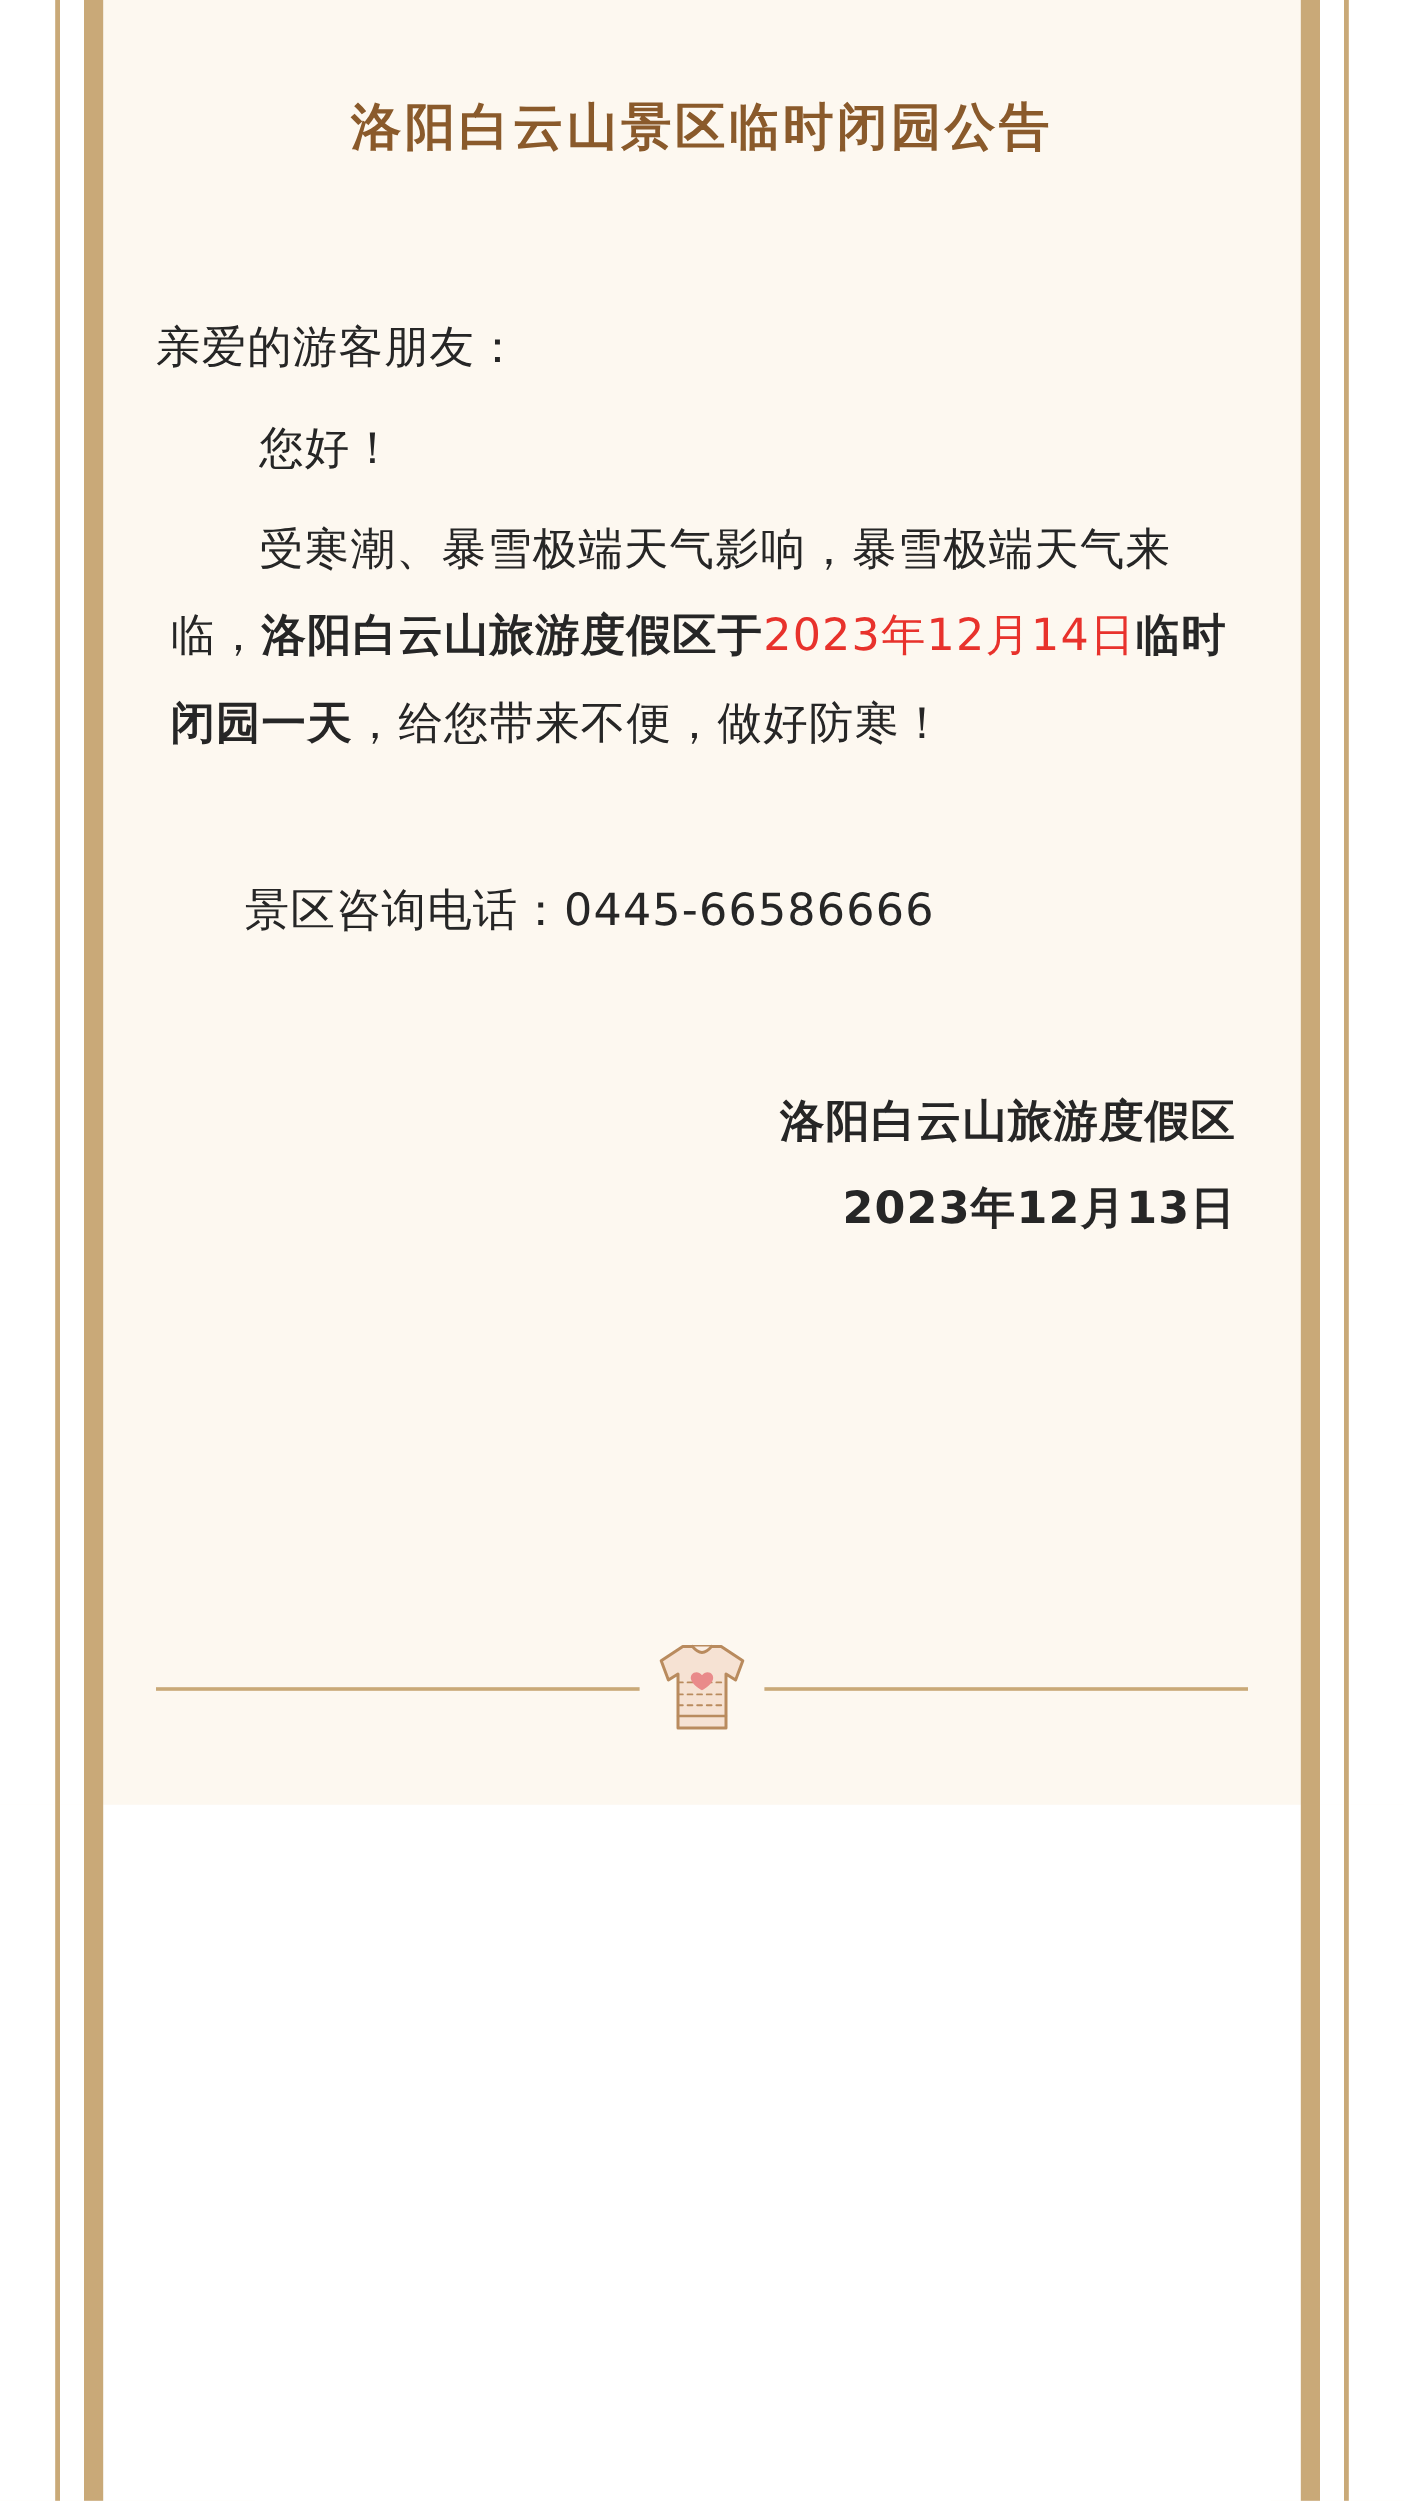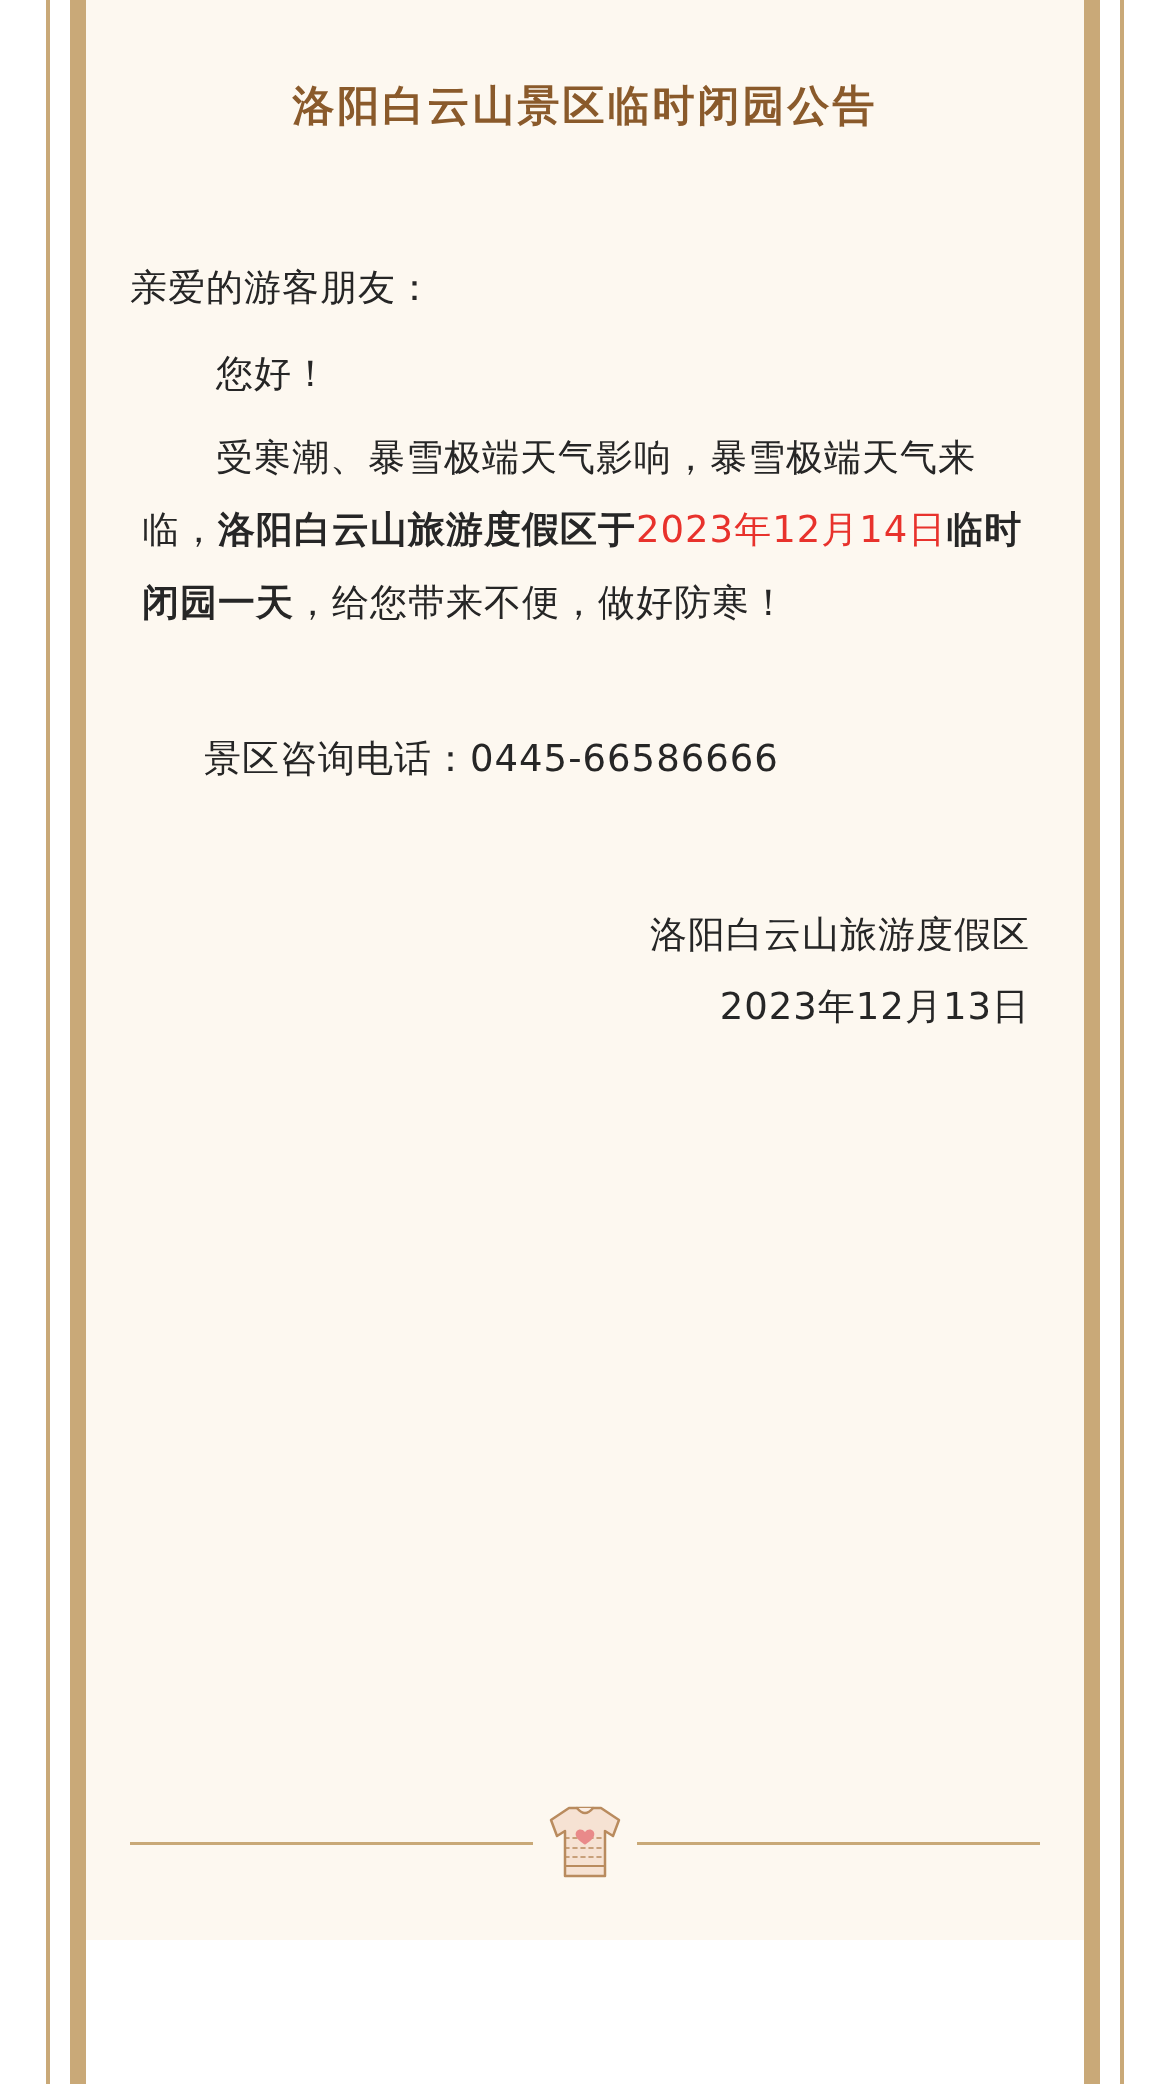--- a/index.html
+++ b/index.html
@@ -10,21 +10,21 @@
     width: 1170px;
     height: 2084px;
     background: #ffffff;
     font-family: "Liberation Sans", sans-serif;
     overflow: hidden;
   }
 
   .poster {
     position: relative;
     width: 1170px;
-    height: 1940px;
+    height: 1504px;
     background: #fdf9f2;
     box-sizing: border-box;
     padding: 0;
   }
 
   
   .frame-outer {
     position: absolute;
     left: 0;
     top: 0;
@@ -98,21 +98,20 @@
     margin-top: 120px;
     font-size: 37px;
     line-height: 1.95;
     color: #262626;
     font-family: "DejaVu Sans", sans-serif;
     letter-spacing: 1px;
   }
 
   .salutation {
     margin: 0 0 8px 0;
-    font-family: Liberation Mono, monospace;
   }
 
   .para {
     margin: 12px;
     text-indent: 2em;
   }
 
   .para-gap {
     height: 72px;
   }
@@ -133,20 +132,21 @@
 
   .signature {
     margin-top: 104px;
     text-align: right;
     font-size: 37px;
     line-height: 1.95;
     color: #262626;
     font-family: "DejaVu Sans", sans-serif;
     letter-spacing: 1px;
     padding-right: 10px;
+    font-weight: bold;
   }
 
   .footer {
     position: absolute;
     left: 130px;
     right: 130px;
     bottom: 56px;
     height: 90px;
   }
   .footer-rule {

